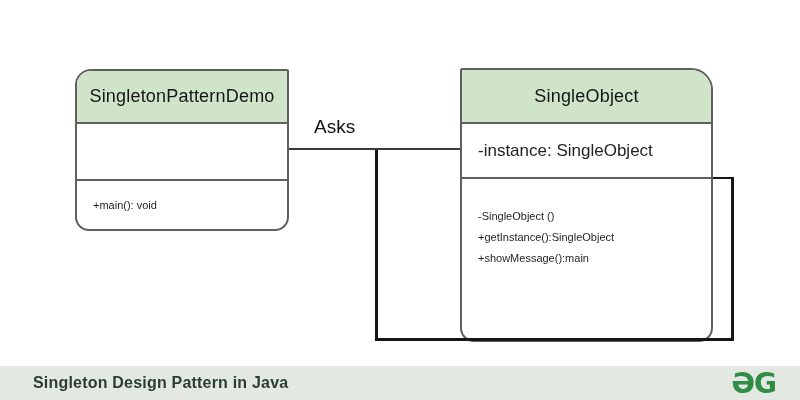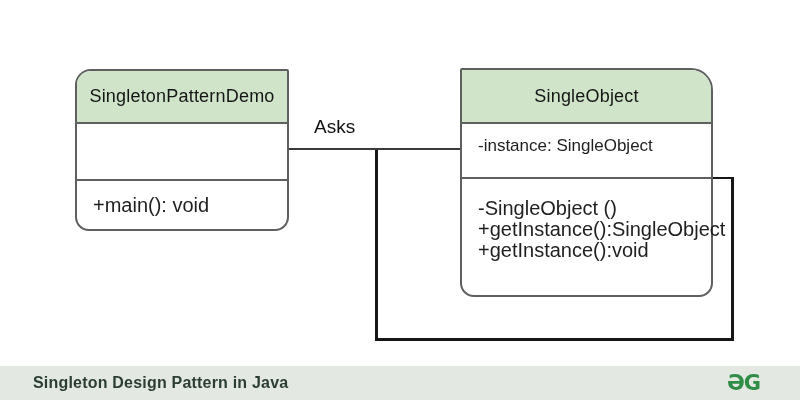--- a/index.html
+++ b/index.html
@@ -27,47 +27,47 @@
     border:2px solid var(--box-border);
     background:#ffffff;
     display:flex;
     flex-direction:column;
   }
   .uml-class.left{
     left:75px;top:69px;width:214px;height:162px;
     border-radius:16px 2px 14px 14px;
   }
   .uml-class.right{
-    left:460px;top:68px;width:253px;height:229px;
+    left:460px;top:68px;width:253px;height:274px;
     border-radius:2px 22px 14px 14px;
   }
   .uml-header{
     background:var(--header-fill);
     border-bottom:2px solid var(--box-border);
     display:flex;align-items:center;justify-content:center;
     font-weight:normal;font-size:18px;letter-spacing:.2px;
     color:#161616;
   }
   .uml-class.left  .uml-header{height:53px;border-radius:14px 0 0 0;}
   .uml-class.right .uml-header{height:54px;border-radius:0 20px 0 0;}
   .uml-attrs{
     border-bottom:2px solid var(--box-border);
-    display:flex;
+    display:flex;align-items:center;
     padding:12px 16px;
     font-size:17px;
   }
   .uml-class.left  .uml-attrs{height:57px;}
   .uml-class.right .uml-attrs{height:55px;}
   .uml-methods{
     flex:1;
     padding:0 16px;
-    font-size:20px;
+    font-size:11px;
     display:flex;flex-direction:column;justify-content:center;
   }
-  .uml-class.right .uml-methods{justify-content:flex-start;padding-top:19px;line-height:21px;}
+  .uml-class.right .uml-methods{justify-content:flex-start;padding-top:27px;line-height:21px;}
 
   
   .line{position:absolute;background:var(--line-color);}
   .asks-line{left:289px;top:148px;width:171px;height:2px;background:#3a3a3a;}
   .loop-left-v{left:375px;top:150px;width:3px;height:191px;}
   .loop-bottom-h{left:375px;top:338px;width:359px;height:3px;}
   .loop-right-v{left:731px;top:177px;width:3px;height:164px;}
   .loop-connect-h{left:713px;top:177px;width:21px;height:2px;}
 
   .edge-label{
@@ -77,28 +77,28 @@
     color:#111;
   }
   .asks-label{left:314px;top:116px;}
   .returns-label{left:533px;top:310px;font-size:18px;}
 
   
   .footer{
     position:absolute;left:0;top:366px;width:800px;height:34px;
     background:var(--footer-bg);
     display:flex;align-items:center;justify-content:space-between;
-    padding:0 40px 0 33px;
+    padding:0 24px 0 33px;
   }
   .footer-caption{
     font-size:16px;font-weight:bold;letter-spacing:.2px;
     color:var(--footer-text);
   }
   .gfg-logo{
-    font-size:21px;font-weight:bold;
+    font-size:28px;font-weight:bold;
     color:var(--logo-green);
     letter-spacing:-1px;
     font-family:"DejaVu Sans",sans-serif;
   }
 </style>
 </head>
 <body>
 
 <div class="canvas">
 
@@ -111,21 +111,21 @@
   </div>
 
   <div class="uml-class right">
     <div class="uml-header">SingleObject</div>
     <div class="uml-attrs">
       <div>-instance: SingleObject</div>
     </div>
     <div class="uml-methods">
       <div>-SingleObject ()</div>
       <div>+getInstance():SingleObject</div>
-      <div>+getInstance():void</div>
+      <div>+showMessage():main</div>
     </div>
   </div>
 
   <div class="line asks-line"></div>
   <div class="edge-label asks-label">Asks</div>
 
   <div class="line loop-left-v"></div>
   <div class="line loop-bottom-h"></div>
   <div class="line loop-right-v"></div>
   <div class="line loop-connect-h"></div>

